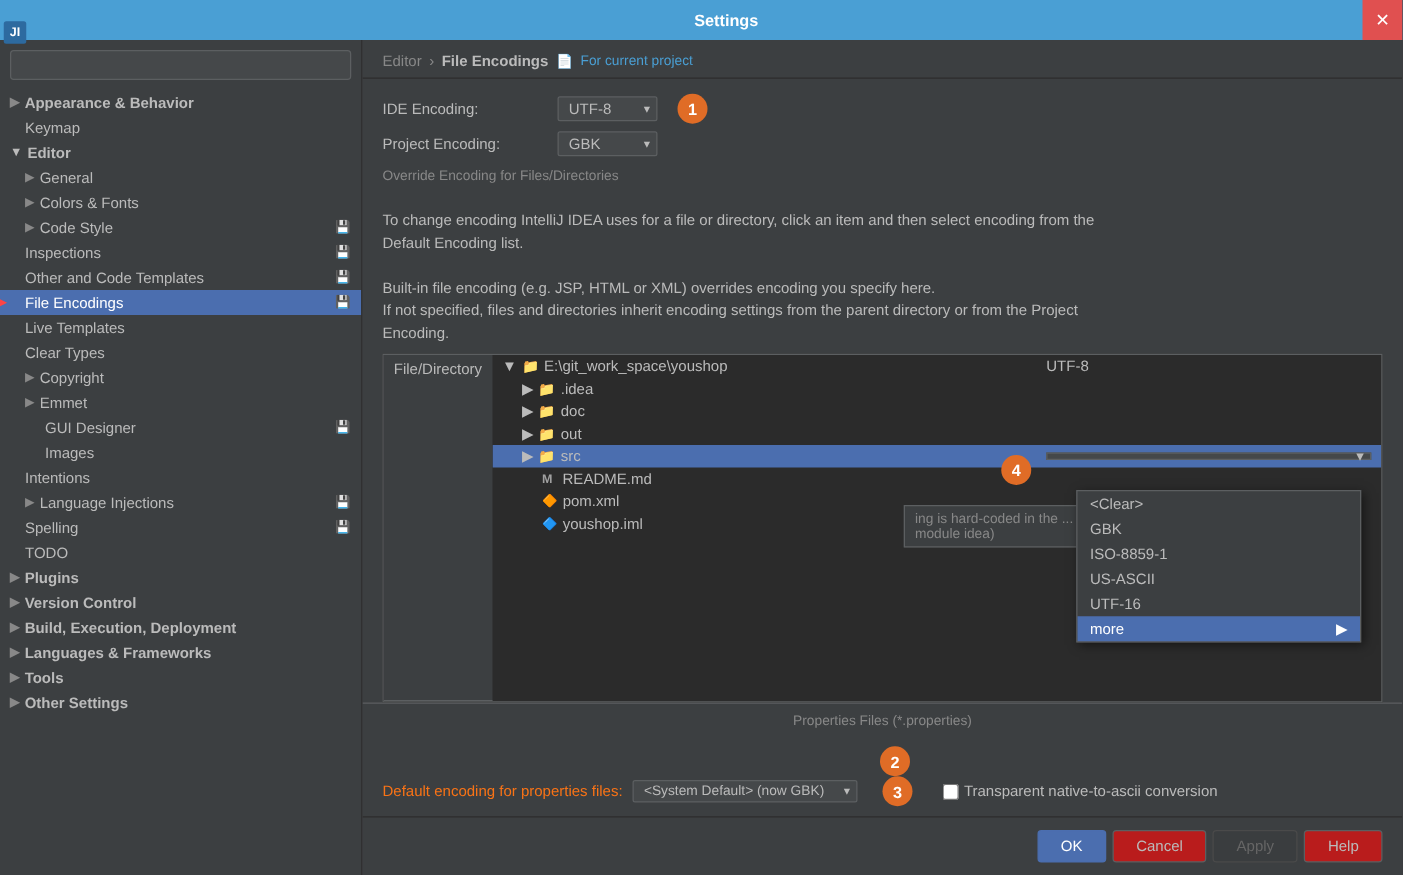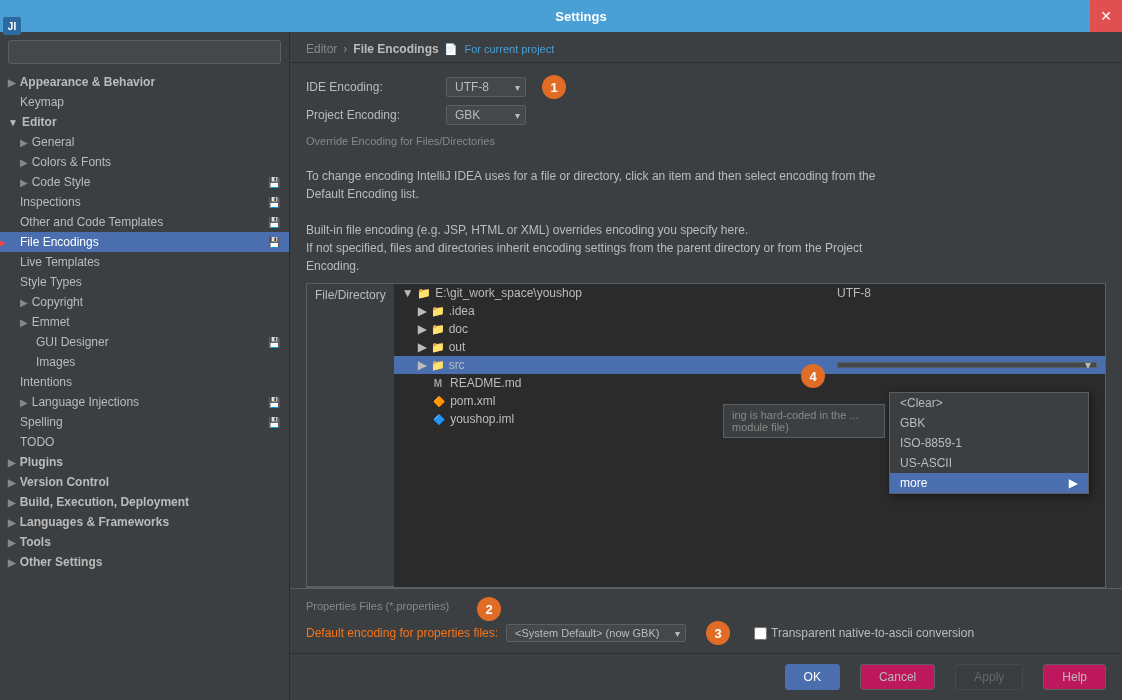--- a/index.html
+++ b/index.html
@@ -202,35 +202,35 @@
       align-items: center;
       min-width: 180px;
     }
     .properties-dropdown::after { content: '▾'; position: absolute; right: 5px; font-size: 10px; }
     .checkbox-label { color: #bbbbbb; font-size: 12px; }
 
     
     .footer {
       display: flex;
       justify-content: flex-end;
-      gap: 20px;
+      gap: 5px;
       padding: 10px 16px;
       border-top: 1px solid #2d2d2d;
       background: #3c3f41;
       flex-shrink: 0;
     }
     .btn {
       padding: 5px 18px;
       border-radius: 3px;
       cursor: pointer;
       font-size: 12px;
       border: 1px solid #5c5f61;
     }
     .btn-primary { background: #4b6eaf; color: #fff; border-color: #4b6eaf; }
-    .btn-secondary { background: #be185d; color: #bbbbbb; }
+    .btn-secondary { background: #b91c1c; color: #bbbbbb; }
     .btn-disabled { background: #3a3d3f; color: #666; border-color: #4a4a4a; cursor: default; }
 
     
     .badge {
       display: inline-flex;
       align-items: center;
       justify-content: center;
       width: 24px;
       height: 24px;
       border-radius: 50%;
@@ -300,21 +300,21 @@
     <div class="sidebar-item indent-1 selected active-arrow">
       <span>File Encodings</span>
       <span class="save-icon">💾</span>
     </div>
 
     <div class="sidebar-item indent-1">
       <span>Live Templates</span>
     </div>
 
     <div class="sidebar-item indent-1">
-      <span>Style Types</span>
+      <span>Clear Types</span>
     </div>
 
     <div class="sidebar-item indent-1">
       <span class="arrow">▶</span>
       <span>Copyright</span>
     </div>
 
     <div class="sidebar-item indent-1">
       <span class="arrow">▶</span>
       <span>Emmet</span>
@@ -487,40 +487,41 @@
             <span style="margin-left:32px; color:#4a9fd4; font-size:10px;">🔷</span>
             <span>youshop.iml</span>
           </div>
           <div class="file-row-encoding"></div>
         </div>
 
       </div>
 
       <span class="badge" style="position:absolute; top:80px; right:280px;">4</span>
 
-      <div style="position:absolute; top:108px; right:16px; z-index:100; width:200px; background:#3c3f41; border:1px solid #5c5f61; box-shadow: 2px 2px 8px rgba(0,0,0,0.5);">
+      <div style="position:absolute; top:108px; right:16px; z-index:100; width:228px; background:#3c3f41; border:1px solid #5c5f61; box-shadow: 2px 2px 8px rgba(0,0,0,0.5);">
         <div class="encoding-option">&lt;Clear&gt;</div>
         <div class="encoding-option">GBK</div>
         <div class="encoding-option">ISO-8859-1</div>
         <div class="encoding-option">US-ASCII</div>
+        <div class="encoding-option">UTF-16</div>
         <div class="encoding-option selected">
           <span>more</span>
           <span>▶</span>
         </div>
       </div>
 
       <div style="position:absolute; top:120px; right:220px; background:#3c3f41; border:1px solid #5c5f61; padding:4px 8px; font-size:11px; color:#888; width:162px; pointer-events:none;">
         <div>ing is hard-coded in the ...</div>
-        <div>module file)</div>
+        <div>module idea)</div>
       </div>
 
     </div>
 
     <div class="properties-area">
-      <div style="display:flex; align-items:center; gap:8px; position:relative;">
+      <div style="display:flex; align-items:center; gap:8px; position:relative;flex-direction:column;">
         <div class="properties-title">Properties Files (*.properties)</div>
         <span class="badge" style="position:relative; width:24px; height:24px; left:0; top:0; margin-left:20px;">2</span>
       </div>
       <div class="properties-row" style="position:relative;">
         <span class="properties-label">Default encoding for properties files:</span>
         <button class="properties-dropdown">&lt;System Default&gt; (now GBK)</button>
         <div style="display:flex; align-items:center; gap:4px; margin-left:12px; position:relative;">
           <span class="badge" style="position:relative; width:24px; height:24px; left:0; top:0;">3</span>
           <input type="checkbox" style="margin-left: 20px;">
           <label class="checkbox-label">Transparent native-to-ascii conversion</label>

